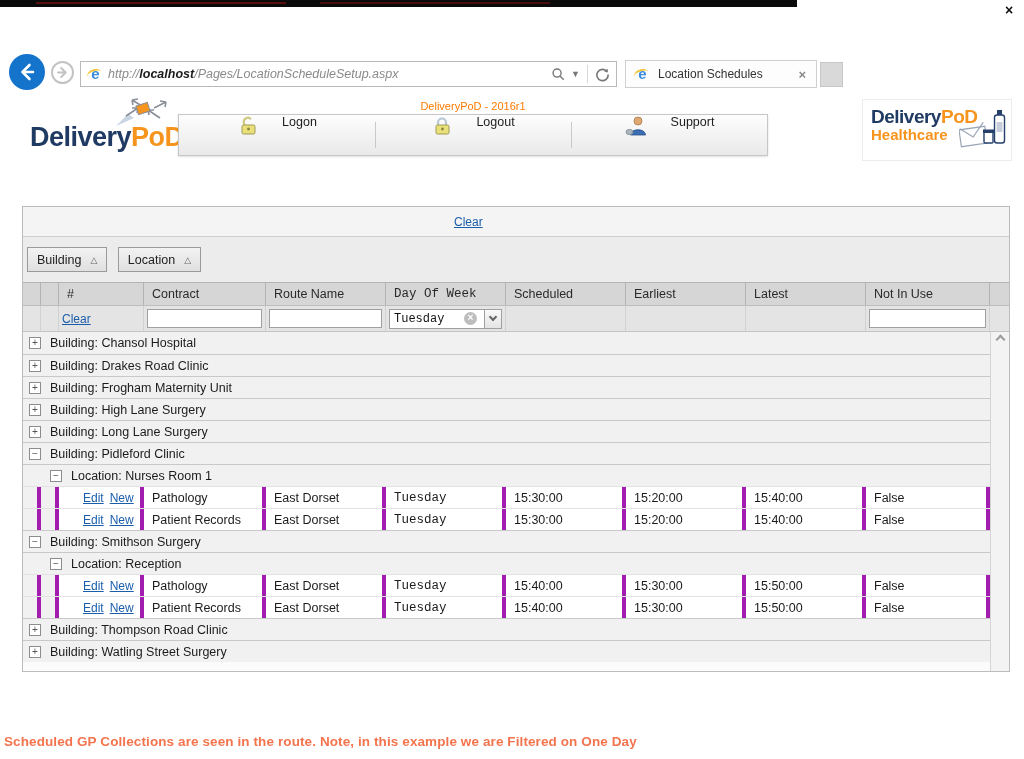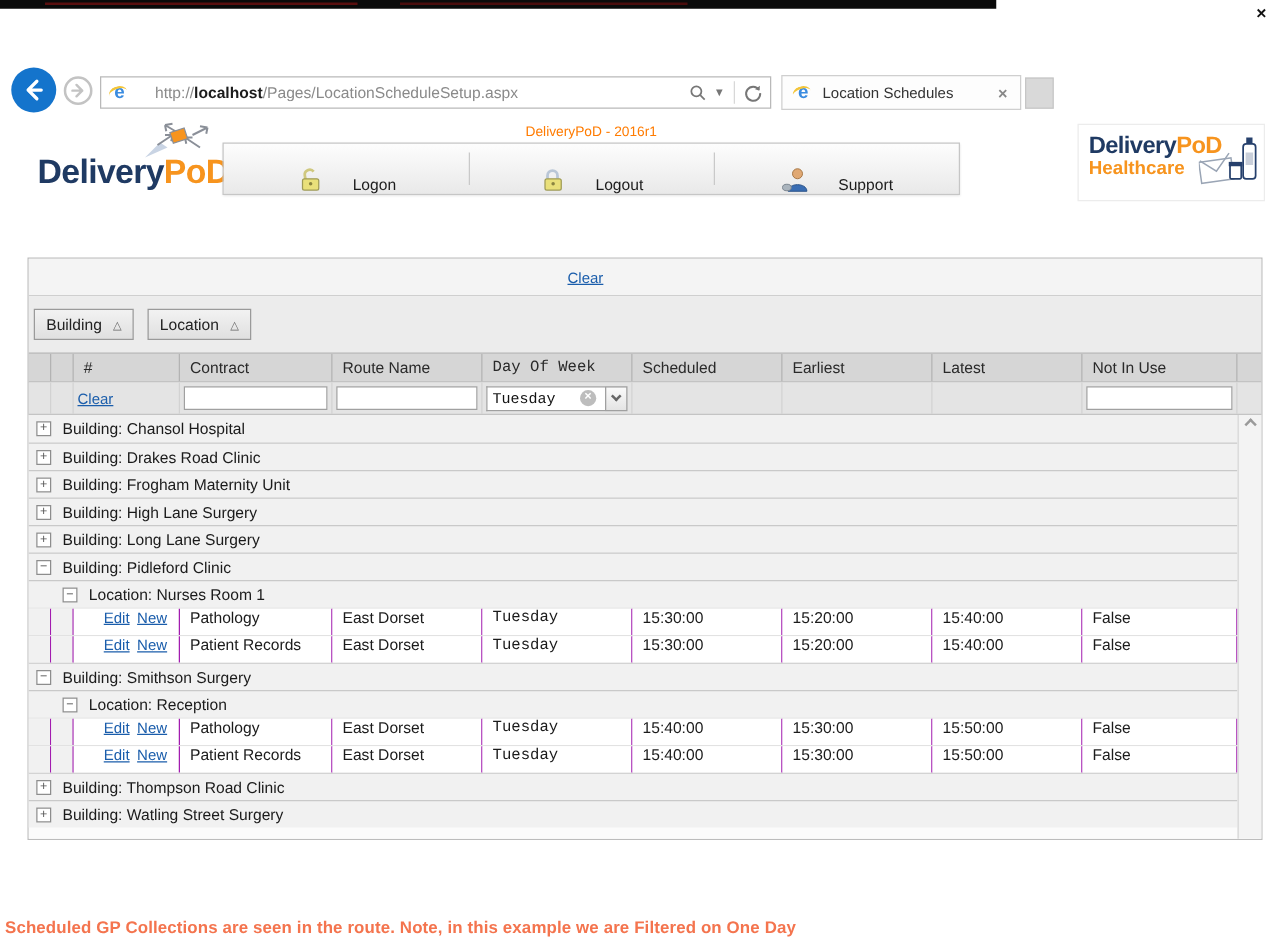--- a/index.html
+++ b/index.html
@@ -14,38 +14,38 @@
   .win-close { position:absolute; left:1000px; top:1px; width:18px; height:18px; font-size:14px; font-weight:bold; color:#111; text-align:center; line-height:18px; cursor:default; }
 
   
   .chrome { position:absolute; left:0; top:24px; width:1024px; height:50px; background:#fff; }
   .nav-circle { position:absolute; border-radius:50%; display:flex; align-items:center; justify-content:center; }
   .back-btn { left:9px; top:30px; width:36px; height:36px; background:#1474cc; }
   .fwd-btn  { left:51px; top:37px; width:23px; height:23px; background:#fff; border:2px solid #c3c3c3; }
   .url-bar { position:absolute; left:80px; top:37px; width:537px; height:26px; border:1px solid #b9b9b9; background:#fff; display:flex; align-items:center; padding:0 6px; }
   .ie-e { position:relative; display:inline-block; width:17px; height:17px; font-weight:bold; font-style:normal; color:#3b8ce0; font-size:15px; line-height:16px; text-align:center; }
   .ie-e::after { content:""; position:absolute; left:0px; top:3px; width:15px; height:9px; border-top:2px solid #f3c53a; border-radius:50%; transform:rotate(-18deg); }
-  .url-text { margin-left:20px; font-size:12.5px; color:#8a8a8a; white-space:nowrap; overflow:hidden; flex:1; }
+  .url-text { margin-left:4px; font-size:12.5px; color:#8a8a8a; white-space:nowrap; overflow:hidden; flex:1;font-style:italic; }
   .url-text .host { color:#1b1b1b; font-weight:bold; }
   .url-controls { display:flex; align-items:center; gap:5px; }
   .caret-down { font-size:9px; color:#777; }
   .url-sep { width:1px; height:18px; background:#d8d8d8; margin:0 2px; }
   .tab { position:absolute; left:625px; top:36px; width:192px; height:28px; background:#fdfdfd; border:1px solid #cfcfcf; display:flex; align-items:center; padding:0 8px; }
   .tab-title { margin-left:7px; flex:1; font-size:12px; color:#333; white-space:nowrap; overflow:hidden; }
   .tab-close { color:#888; font-size:13px; font-weight:bold; padding:0 2px; }
   .tab-stub { position:absolute; left:820px; top:38px; width:23px; height:25px; background:#d9d9d9; border:1px solid #c6c6c6; }
 
   
   .logo-left { position:absolute; left:30px; top:100px; width:160px; height:58px; }
   .logo-text { position:absolute; left:0; top:22px; font-size:27px; font-weight:bold; letter-spacing:-0.5px; }
   .logo-navy { color:#1f3a63; } .logo-orange { color:#f7941e; }
   .pkg-icon { position:absolute; left:74px; top:-4px; }
   .version-text { position:absolute; left:178px; top:100px; width:590px; text-align:center; font-size:11px; color:#ff7b00; }
   .navbar { position:absolute; left:178px; top:114px; width:590px; height:42px; background:linear-gradient(#fdfdfd,#e9e9e9); border:1px solid #c6c6c6; box-shadow:0 1px 2px rgba(0,0,0,0.12); display:flex; }
-  .nav-item { flex:1; display:flex; align-items:flex-end; justify-content:center; gap:23px; font-size:12.5px; color:#1c1c1c; position:relative; cursor:pointer; }
+  .nav-item { flex:1; display:flex; align-items:flex-start; justify-content:center; gap:23px; font-size:12.5px; color:#1c1c1c; position:relative; cursor:pointer; }
   .nav-item + .nav-item::before { content:""; position:absolute; left:0; top:7px; bottom:7px; width:1px; background:#c9c9c9; }
   .logo-right { position:absolute; left:862px; top:99px; width:150px; height:62px; background:#fff; border:1px solid #ececec; padding:6px 4px 0 8px; }
   .logo-right .l1 { font-size:19px; font-weight:bold; letter-spacing:-0.5px; }
   .logo-right .l2 { font-size:15px; font-weight:bold; color:#f7941e; margin-top:-2px; }
   .hc-graphic { position:absolute; right:2px; top:8px; }
 
   
   .panel { position:absolute; left:22px; top:206px; width:988px; height:466px; border:1px solid #bcbcbc; background:#fff; }
   .search-row { position:relative; height:30px; background:#f4f4f4; border-bottom:1px solid #cfcfcf; }
   .search-input { position:absolute; left:4px; top:4px; width:416px; height:21px; border:1px solid #a5a5a5; font-size:12px; padding:0 5px; color:#333; font-family:"Liberation Sans",sans-serif; }
@@ -76,21 +76,21 @@
 
   .rows-wrap { position:relative; height:339px; background:#fbfbfb; }
   .rows-area { position:absolute; left:0; top:0; width:967px; }
   .grid-row { height:22px; display:flex; align-items:stretch; font-size:12.5px; color:#1b1b1b; }
   .grid-row.grp { background:#f1f1f1; border-top:1px solid #c9c9c9; align-items:center; }
   .grid-row.grp:first-child { border-top:none; }
   .expander { width:12px; height:12px; border:1px solid #8d8d8d; background:#fff; color:#555; font-size:10px; line-height:10px; text-align:center; margin-right:9px; flex:0 0 auto; cursor:pointer; }
   .grid-row.building .expander { margin-left:6px; }
   .grid-row.location .expander { margin-left:27px; }
   .grid-row.datarow { border-top:1px solid #e2e2e2; }
-  .dcell { border-right:1px solid #a21caf; display:flex; align-items:flex-start; padding-left:8px; background:#fff; white-space:nowrap; overflow:hidden; }
+  .dcell { border-right:4px solid #a21caf; display:flex; align-items:center; padding-left:8px; background:#fff; white-space:nowrap; overflow:hidden; }
   .dcell.lead { background:#f1f1f1; padding-left:0; }
   .dcell.links { gap:6px; padding-left:24px; }
   .scrollbar { position:absolute; right:0; top:0; width:19px; height:339px; background:#f3f3f3; border-left:1px solid #d5d5d5; display:flex; justify-content:center; }
   .fclear { padding-left:34px; }
 
   .caption { position:absolute; left:4px; top:734px; font-size:13.5px; font-weight:bold; color:#f4744e; letter-spacing:0.1px; }
 </style>
 </head>
 <body>
 

